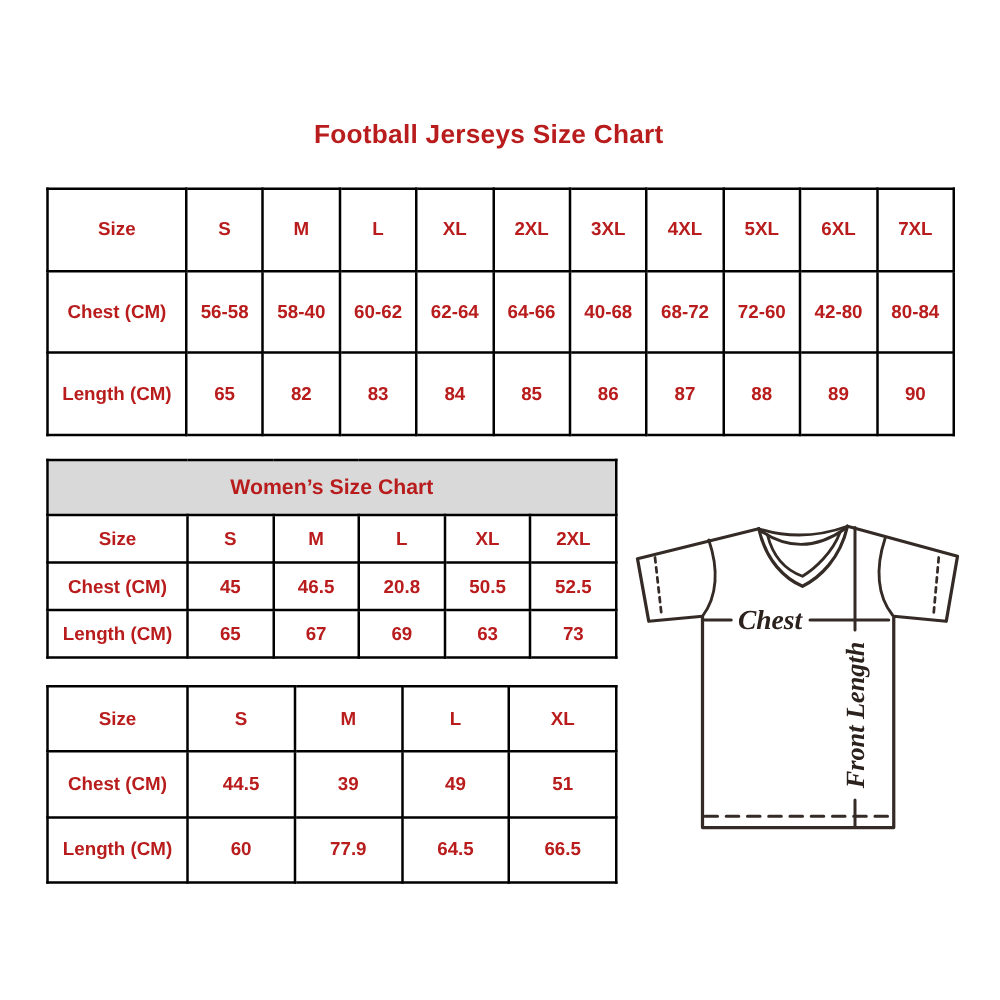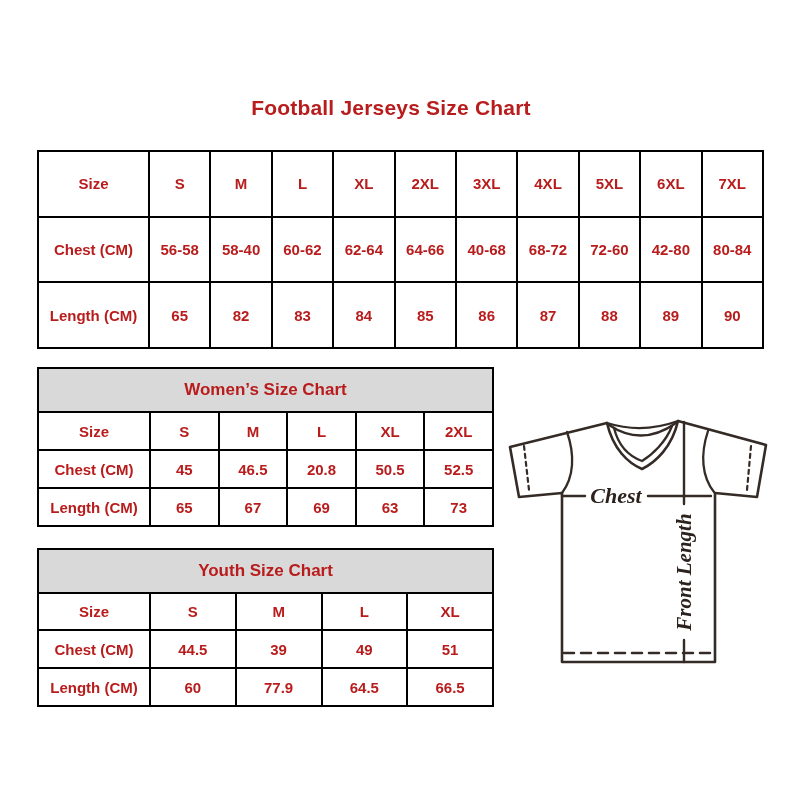--- a/index.html
+++ b/index.html
@@ -130,23 +130,20 @@
       <table class="size-table">
         <colgroup>
           <col style="width: 112px;">
           <col>
           <col>
           <col>
           <col>
         </colgroup>
         <tbody>
           <tr>
-            <th colspan="5" class="tbl-header" style="background: rgb(217, 217, 217);">Youth Size Chart</th>
-          </tr>
-          <tr>
             <th>Size</th>
             <td>S</td>
             <td>M</td>
             <td>L</td>
             <td>XL</td>
           </tr>
           <tr>
             <th>Chest (CM)</th>
             <td>44.5</td>
             <td>39</td>

